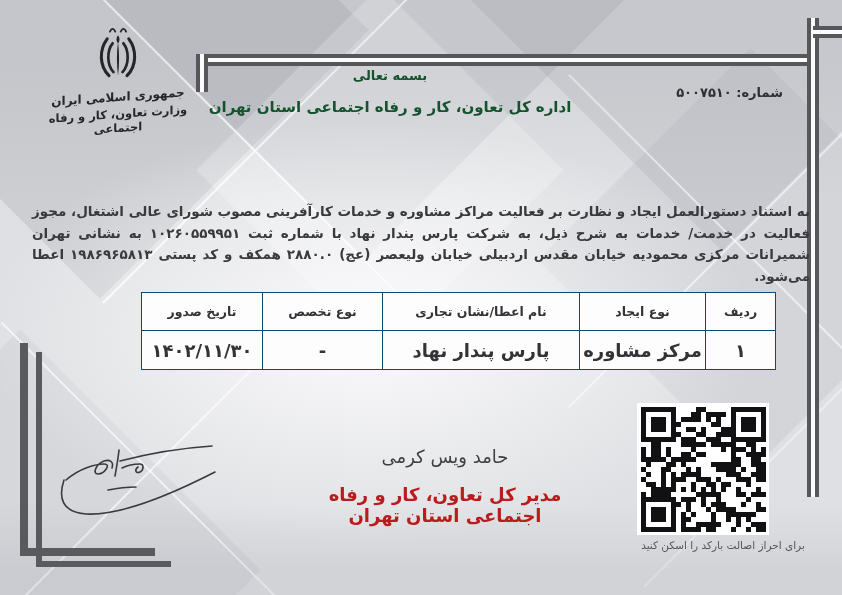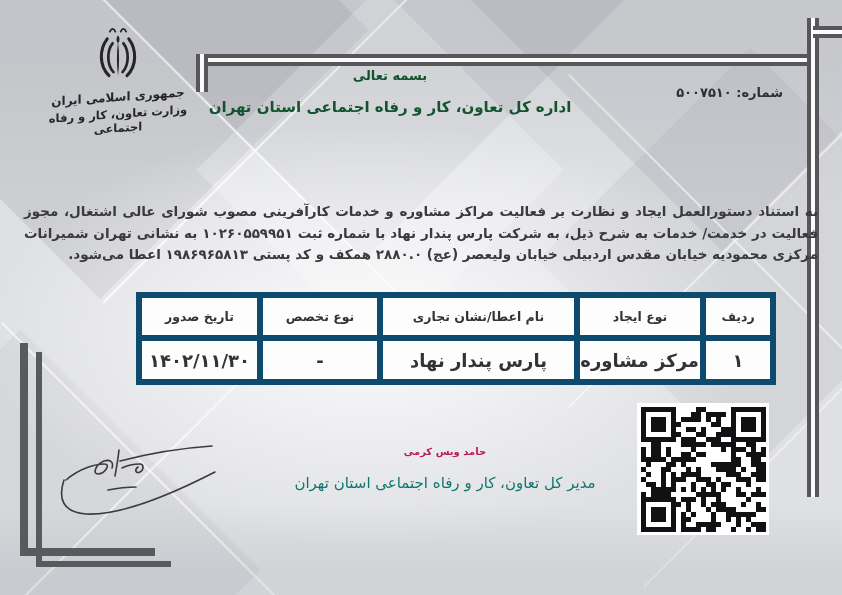--- a/index.html
+++ b/index.html
@@ -52,35 +52,35 @@
   .logo-l1{font-size:12px;font-weight:bold;color:#26262b;transform:skewY(-4deg);}
   .logo-l2{font-size:11.5px;font-weight:bold;color:#26262b;margin-top:3px;transform:skewY(-4deg);}
   .header-block{position:absolute;left:195px;top:68px;width:390px;text-align:center;direction:rtl;}
   .header-block .hl{font-weight:bold;color:#14532d;}
   .hl1{font-size:13px;margin-bottom:15px;}
   .hl2{font-size:15px;margin-bottom:16px;}
   .hl3{font-size:13.5px;}
   .number-block{position:absolute;top:85px;right:59px;direction:rtl;font-size:13px;font-weight:bold;color:#2e2e33;}
   .number-block .num{letter-spacing:.5px;}
   
-  .paragraph{position:absolute;left:0;top:201px;width:842px;box-sizing:border-box;padding:0 24px;
+  .paragraph{position:absolute;left:0;top:201px;width:842px;box-sizing:border-box;padding:0 32px;
     direction:rtl;text-align:justify;font-size:13.5px;font-weight:bold;line-height:21.5px;color:#3a3a3d;}
   
   .table-wrap{position:absolute;left:142px;top:292px;width:634px;direction:rtl;}
   table{border-collapse:collapse;width:634px;table-layout:fixed;background:#fdfdfe;}
-  th,td{border:6px solid #0c4a6e;text-align:center;vertical-align:middle;
+  th,td{border:1px solid #0c4a6e;text-align:center;vertical-align:middle;
     font-weight:bold;color:#333337;overflow:hidden;white-space:nowrap;}
   th{height:35px;font-size:12.5px;}
   td{height:36px;font-size:18px;}
   .c-radif{width:70px;} .c-type{width:126px;} .c-name{width:197px;} .c-spec{width:120px;} .c-date{width:121px;}
   
   .sig-svg{position:absolute;left:52px;top:428px;}
   .sign-text{position:absolute;left:290px;top:446px;width:310px;text-align:center;direction:rtl;}
-  .sign-name{font-size:10px;font-weight:bold;color:#be185d;}
-  .sign-title{font-size:15px;font-weight:normal;color:#0f766e;margin-top:17px;}
+  .sign-name{font-size:18px;font-weight:normal;color:#404040;}
+  .sign-title{font-size:18px;font-weight:bold;color:#b91c1c;margin-top:17px;}
   
   .qr-box{position:absolute;left:637px;top:403px;width:132px;height:132px;background:#ffffff;
     display:flex;align-items:center;justify-content:center;}
   .qr-caption{position:absolute;left:625px;top:539px;width:196px;text-align:center;direction:rtl;
     font-size:10.5px;color:#55565b;}
 </style>
 </head>
 <body>
 
 <div class="page">
@@ -518,14 +518,15 @@
         <rect x="50" y="120" width="5" height="5"></rect>
         <rect x="55" y="120" width="5" height="5"></rect>
         <rect x="65" y="120" width="5" height="5"></rect>
         <rect x="70" y="120" width="5" height="5"></rect>
         <rect x="90" y="120" width="5" height="5"></rect>
         <rect x="105" y="120" width="5" height="5"></rect>
         <rect x="115" y="120" width="5" height="5"></rect>
         <rect x="120" y="120" width="5" height="5"></rect>
       </svg>
   </div>
+  <div class="qr-caption">برای احراز اصالت بارکد را اسکن کنید</div>
 
 </div>
 
 </body></html>

